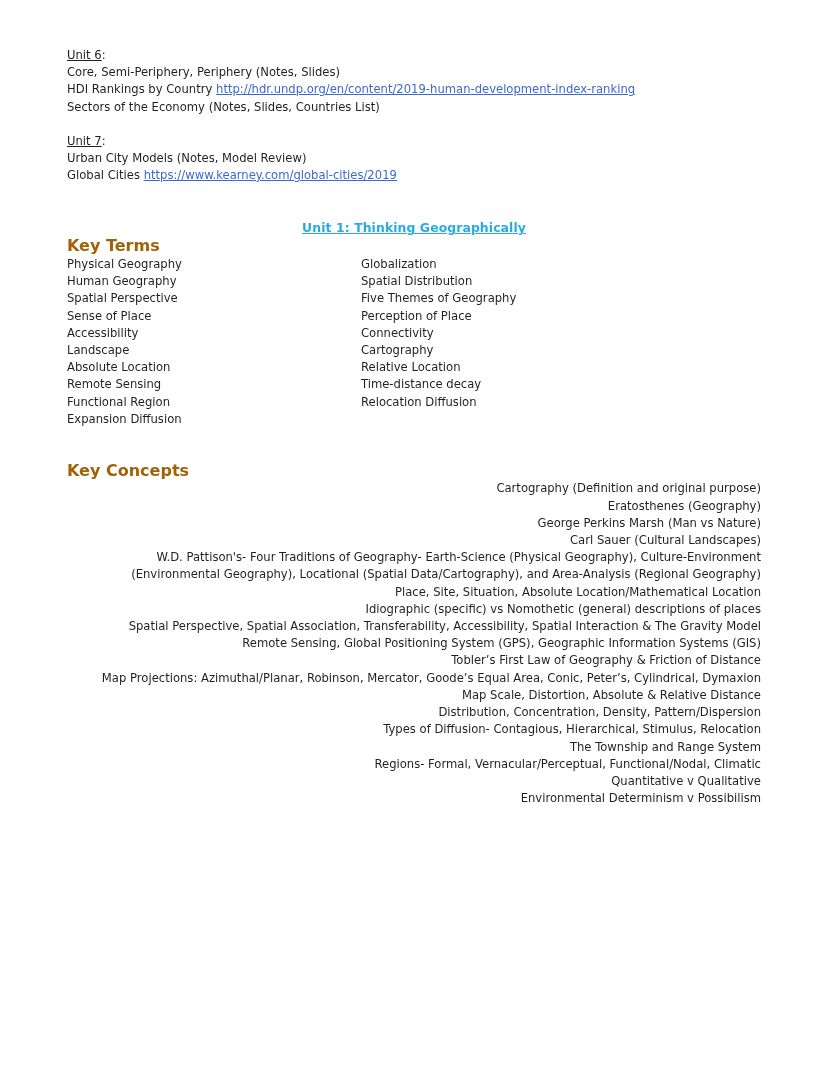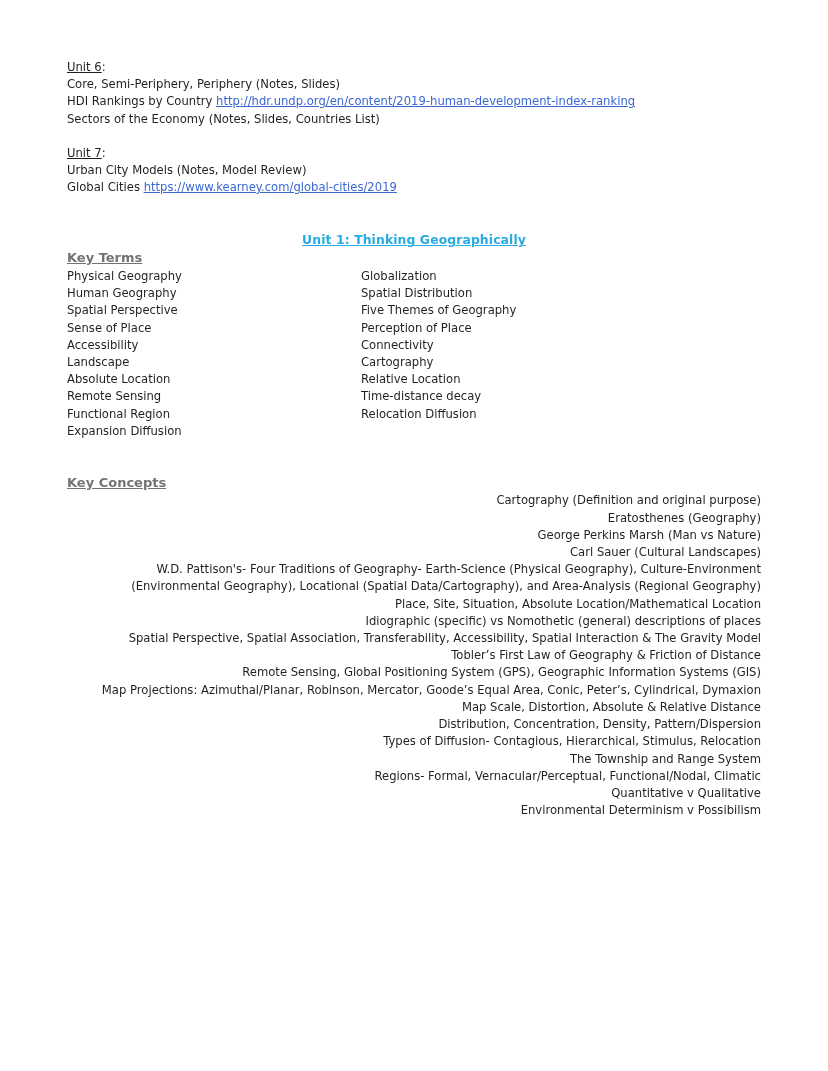--- a/index.html
+++ b/index.html
@@ -14,21 +14,21 @@
     font-family: "DejaVu Sans", "Liberation Sans", sans-serif;
     color: #231f20;
     overflow: hidden;
   }
   .page {
     position: relative;
     width: 828px;
     height: 1071px;
     background: #ffffff;
     box-sizing: border-box;
-    padding: 59px 67px 0 67px;
+    padding: 47px 67px 0 67px;
   }
   .doc-body {
     font-size: 11.6px;
     line-height: 17.2px;
   }
   .line {
     white-space: pre-wrap;
     word-break: normal;
   }
   .unit-label {
@@ -48,24 +48,23 @@
   .unit-heading {
     color: #27abe2;
     font-weight: bold;
     text-decoration: underline;
     font-size: 12.4px;
     line-height: 19px;
     letter-spacing: 0.1px;
     text-align: center;
   }
   .section-heading {
-    color: #737373;
+    color: #a16207;
     font-weight: bold;
-    text-decoration: underline;
-    font-size: 13px;
+    font-size: 16px;
     line-height: 18.5px;
   }
   .terms-grid {
     display: grid;
     grid-template-columns: 294px 1fr;
     column-gap: 0;
   }
   .terms-col {
     display: block;
   }
@@ -140,22 +139,22 @@
 
     <div class="concepts">
       <div class="concept">Cartography (Definition and original purpose)</div>
       <div class="concept">Eratosthenes (Geography)</div>
       <div class="concept">George Perkins Marsh (Man vs Nature)</div>
       <div class="concept">Carl Sauer (Cultural Landscapes)</div>
       <div class="concept">W.D. Pattison's- Four Traditions of Geography- Earth-Science (Physical Geography), Culture-Environment (Environmental Geography), Locational (Spatial Data/Cartography), and Area-Analysis (Regional Geography)</div>
       <div class="concept">Place, Site, Situation, Absolute Location/Mathematical Location</div>
       <div class="concept">Idiographic (specific) vs Nomothetic (general) descriptions of places</div>
       <div class="concept">Spatial Perspective, Spatial Association, Transferability, Accessibility, Spatial Interaction &amp; The Gravity Model</div>
+      <div class="concept">Remote Sensing, Global Positioning System (GPS), Geographic Information Systems (GIS)</div>
       <div class="concept">Tobler’s First Law of Geography &amp; Friction of Distance</div>
-      <div class="concept">Remote Sensing, Global Positioning System (GPS), Geographic Information Systems (GIS)</div>
       <div class="concept">Map Projections: Azimuthal/Planar, Robinson, Mercator, Goode’s Equal Area, Conic, Peter’s, Cylindrical, Dymaxion</div>
       <div class="concept">Map Scale, Distortion, Absolute &amp; Relative Distance</div>
       <div class="concept">Distribution, Concentration, Density, Pattern/Dispersion</div>
       <div class="concept">Types of Diffusion- Contagious, Hierarchical, Stimulus, Relocation</div>
       <div class="concept">The Township and Range System</div>
       <div class="concept">Regions- Formal, Vernacular/Perceptual, Functional/Nodal, Climatic</div>
       <div class="concept">Quantitative v Qualitative</div>
       <div class="concept">Environmental Determinism v Possibilism</div>
     </div>
 

